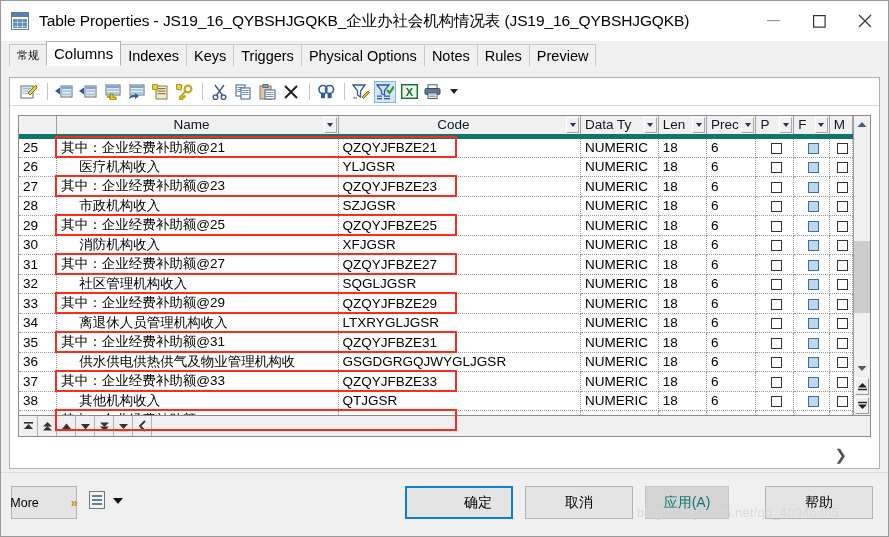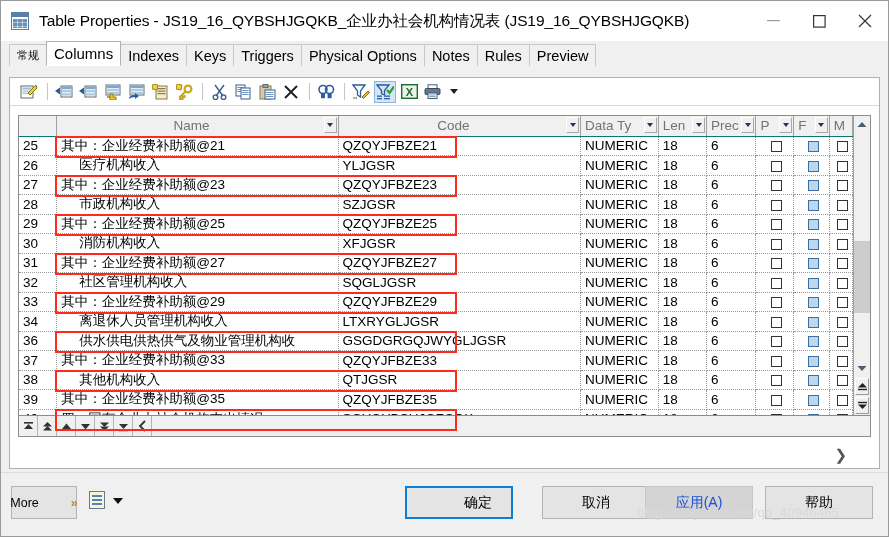--- a/index.html
+++ b/index.html
@@ -160,24 +160,24 @@
     flex-direction: column;
   }
   .grid-body-wrap { display: flex; flex: 1 1 auto; min-height: 0; }
   .grid-cols { flex: 1 1 auto; min-width: 0; display: flex; flex-direction: column; }
 
   table.g { border-collapse: collapse; table-layout: fixed; width: 100%; }
   table.g th {
     height: 20px;
     background: #f0f0f0;
     border-right: 1px solid #a0a0a0;
-    border-bottom: 1px solid #0f766e;
+    border-bottom: 5px solid #0f766e;
     font-weight: normal;
     font-size: 13.5px;
-    color: #737373;
+    color: #0f172a;
     padding: 0;
     position: relative;
     overflow: hidden;
     white-space: nowrap;
   }
   th .hlabel { display: block; text-align: center; padding: 0 14px 0 2px; }
   th.left .hlabel { text-align: left; padding-left: 4px; }
   th .hbtn {
     position: absolute; right: 1px; top: 1px;
     width: 13px; height: 16px;
@@ -313,22 +313,22 @@
     gap: 29px;
   }
   .btn.more { left: 10px; top: 13px; width: 66px; font-size: 12.5px; }
   .btn.more .chev { color: #c08a2a; margin-left: 3px; font-weight: bold; }
   .btn.primary {
     left: 404px; top: 13px; width: 108px;
     background: #e4e4e4;
     border: 2px solid #0a7fd4;
     padding-left: 38px;
   }
-  .btn.cancel { left: 524px; top: 13px; width: 108px; margin-left: 17px; }
-  .btn.apply { left: 644px; top: 13px; width: 108px; color: #1d4ed8; background: #d4d4d4; border-color: #c6c6c6; }
+  .btn.cancel { left: 524px; top: 13px; width: 108px; }
+  .btn.apply { left: 644px; top: 13px; width: 84px; color: #0f766e; background: #d4d4d4; border-color: #c6c6c6; }
   .btn.help { left: 764px; top: 13px; width: 108px; }
 
   .footicon {
     position: absolute; left: 88px; top: 18px;
     width: 16px; height: 18px;
     border: 1px solid #6b7a8a;
     background: #f6f3e2;
   }
   .footicon::after {
     content: "";
@@ -731,20 +731,31 @@
                     <td class="name indent1">离退休人员管理机构收入</td>
                     <td class="">LTXRYGLJGSR</td>
                     <td class="">NUMERIC</td>
                     <td class="">18</td>
                     <td class="">6</td>
                     <td class="chk"><span class="cbox"></span></td>
                     <td class="chk"><span class="cbox filled"></span></td>
                     <td class="chk"><span class="cbox"></span></td>
                   </tr>
                   <tr>
+                    <td class="rownum">35</td>
+                    <td class="name">其中：企业经费补助额@31</td>
+                    <td class="">QZQYJFBZE31</td>
+                    <td class="">NUMERIC</td>
+                    <td class="">18</td>
+                    <td class="">6</td>
+                    <td class="chk"><span class="cbox"></span></td>
+                    <td class="chk"><span class="cbox filled"></span></td>
+                    <td class="chk"><span class="cbox"></span></td>
+                  </tr>
+                  <tr>
                     <td class="rownum">36</td>
                     <td class="name indent1">供水供电供热供气及物业管理机构收</td>
                     <td class="">GSGDGRGQJWYGLJGSR</td>
                     <td class="">NUMERIC</td>
                     <td class="">18</td>
                     <td class="">6</td>
                     <td class="chk"><span class="cbox"></span></td>
                     <td class="chk"><span class="cbox filled"></span></td>
                     <td class="chk"><span class="cbox"></span></td>
                   </tr>

